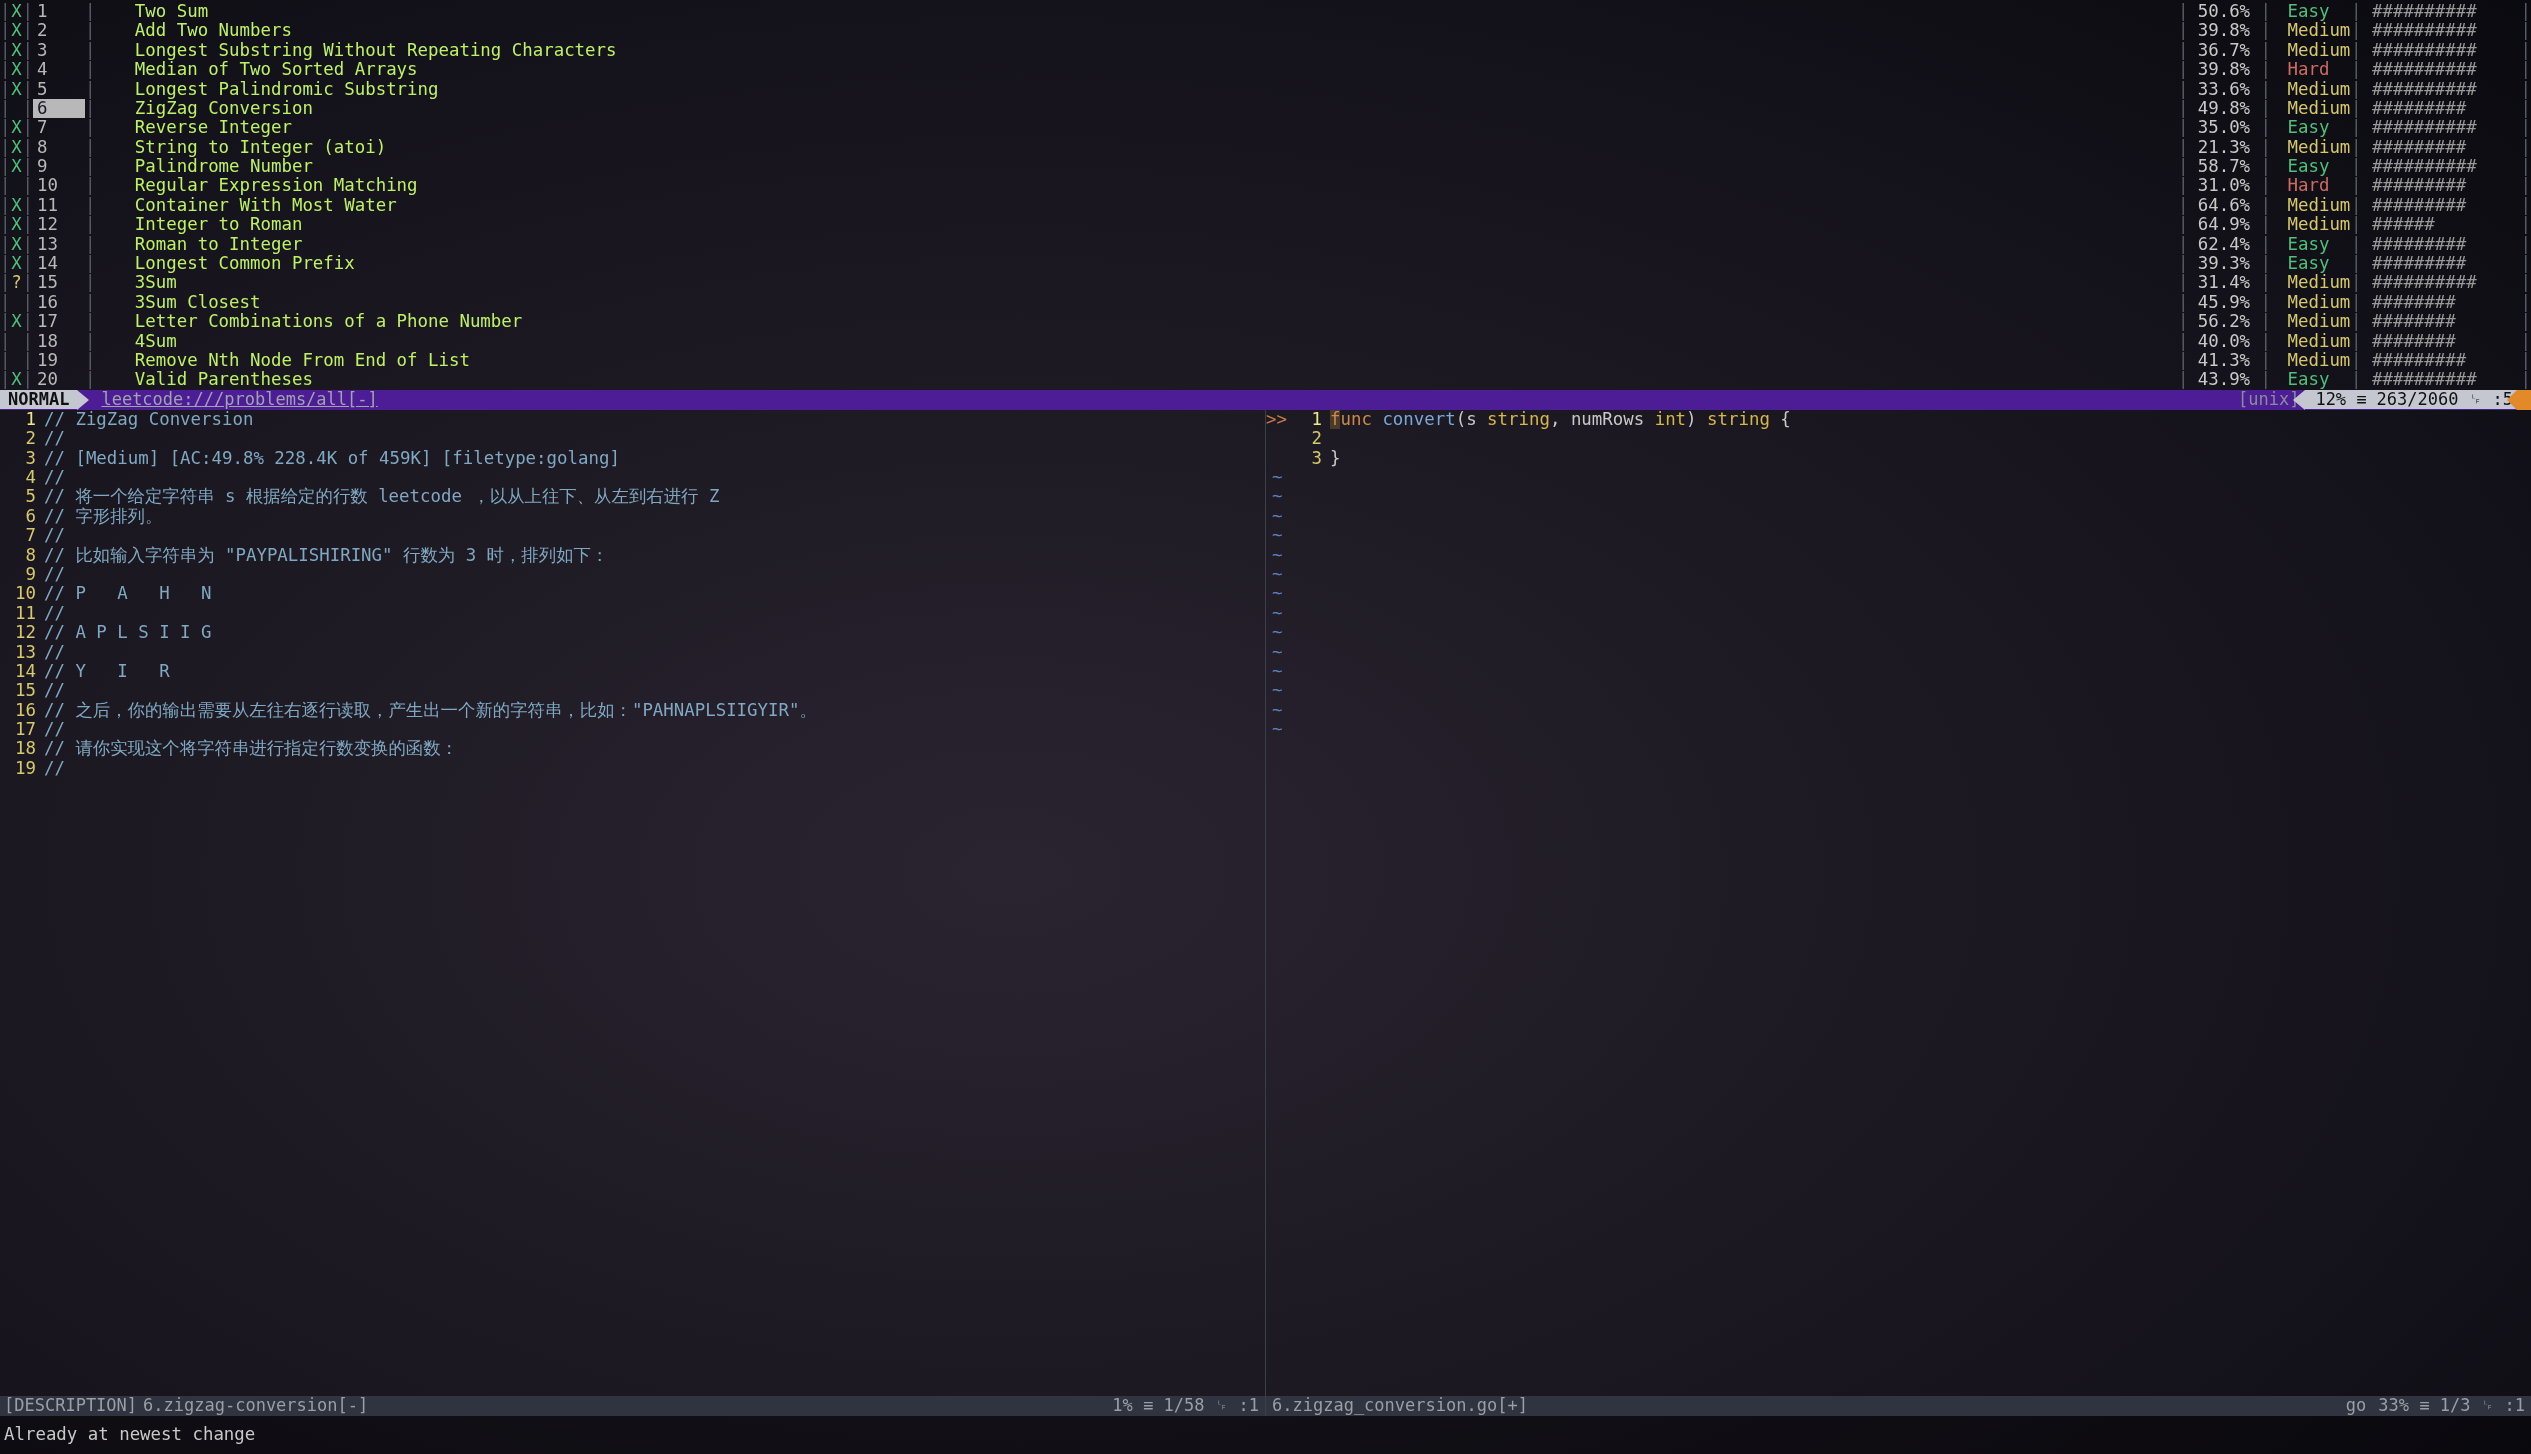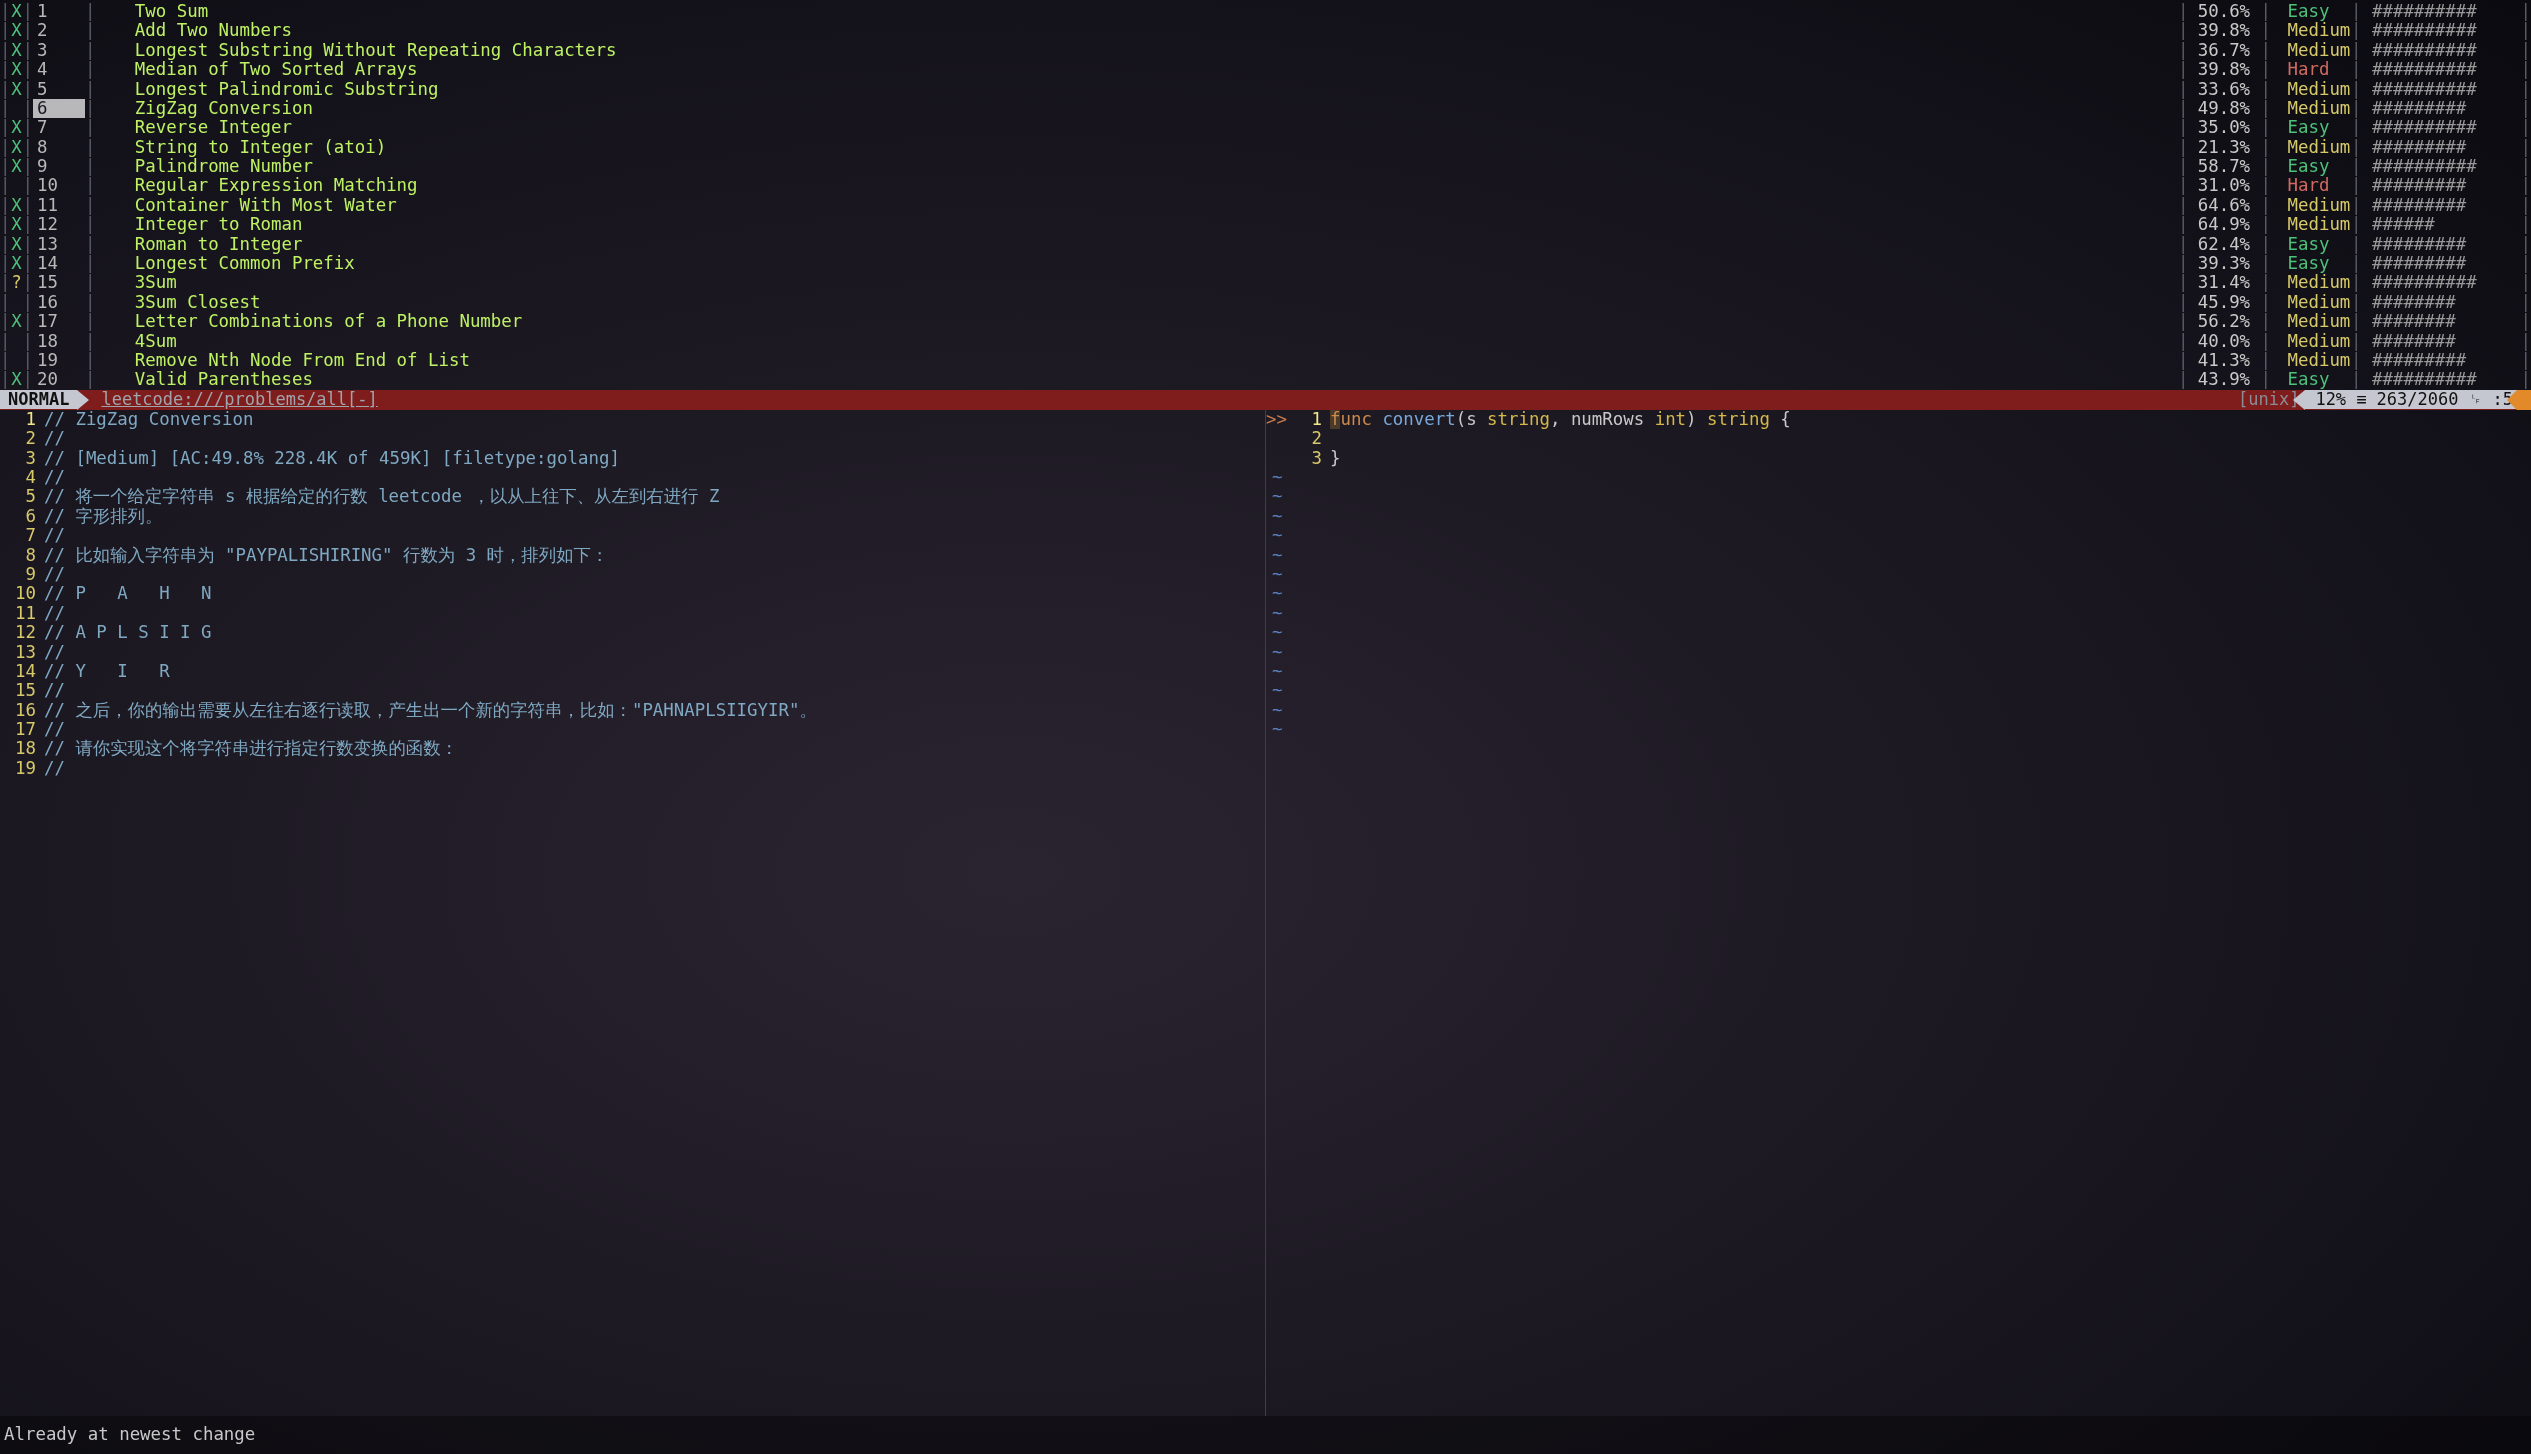--- a/index.html
+++ b/index.html
@@ -22,21 +22,21 @@
   .title { flex:1; padding-left:8px; color:#bef264; }
   .pct { width:72px; text-align:right; color:#c8c8c8; }
   .diff { width:80px; padding-left:6px; }
   .diff.Easy { color:#4dc07a; }
   .diff.Medium { color:#d6c96a; }
   .diff.Hard { color:#d06a60; }
   .hashes { width:159px; padding-left:0; color:#999; }
 
   
   .statusline { display:flex; align-items:center; height:20px;
-    background:#7f1d1d; color:#b0b0b0; font-size:17px; }
+    background:#4c1d95; color:#b0b0b0; font-size:17px; }
   .sl-mode { background:#c4c7cf; color:#111; padding:0 8px; font-weight:600; position:relative; }
   .sl-mode::after { content:""; position:absolute; right:-12px; top:0;
     border-top:10px solid transparent; border-bottom:10px solid transparent;
     border-left:12px solid #c4c7cf; }
   .sl-file { padding-left:24px; color:#a0a4ac;text-decoration:underline; }
   .sl-spacer { flex:1; }
   .sl-unix { color:#8a8d96; padding-right:6px; }
   .sl-pct-wrap { background:#c4c7cf; color:#111; padding:0 10px; position:relative; }
   .sl-pct-wrap::before { content:""; position:absolute; left:-12px; top:0;
     border-top:10px solid transparent; border-bottom:10px solid transparent;
@@ -152,17 +152,31 @@
         <div class="code-line"><span class="tilde">~</span></div>
         <div class="code-line"><span class="tilde">~</span></div>
         <div class="code-line"><span class="tilde">~</span></div>
         <div class="code-line"><span class="tilde">~</span></div>
         <div class="code-line"><span class="tilde">~</span></div>
         <div class="code-line"><span class="tilde">~</span></div>
         <div class="code-line"><span class="tilde">~</span></div>
       </div>
   </div>
 
+  <div class="bottom-statuslines">
+    <div class="bsl">
+      <span class="tag">[DESCRIPTION]</span>
+      <span class="file">6.zigzag-conversion[-]</span>
+      <span class="spacer"></span>
+      <span class="right">1% ≡ 1/58 ␊ :1</span>
+    </div>
+    <div class="bsl">
+      <span class="file">6.zigzag_conversion.go[+]</span>
+      <span class="spacer"></span>
+      <span class="right" style="padding-right:12px;">go</span>
+      <span class="right">33% ≡ 1/3 ␊ :1</span>
+    </div>
+  </div>
 
   <div class="cmdline">Already at newest change</div>
 
 </div>
 
 
 </body></html>

